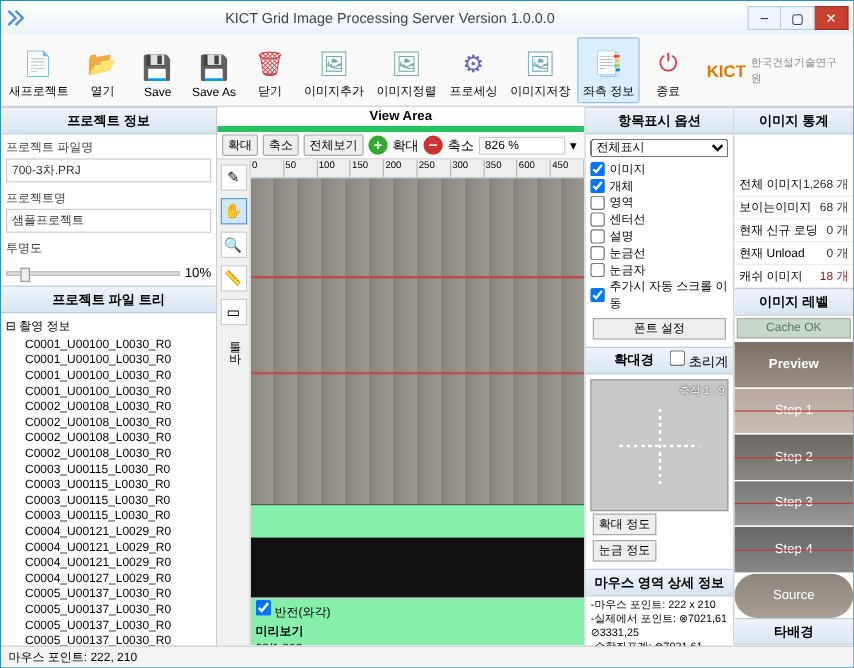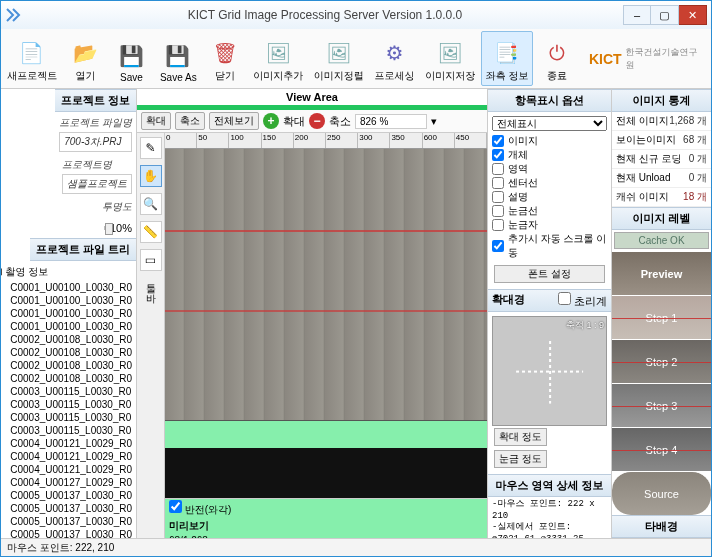--- a/index.html
+++ b/index.html
@@ -17,23 +17,23 @@
 .tbtn { display: flex; flex-direction: column; align-items: center; justify-content: flex-end; padding: 2px 4px; border: 1px solid transparent; border-radius: 2px; min-width: 44px; }
 .tbtn.hl { background: #dbeeff; border-color: #8cc0e8; }
 .tbtn .ticon { width: 28px; height: 28px; display: flex; align-items: center; justify-content: center; font-size: 20px; }
 .tbtn .tlabel { font-size: 10px; margin-top: 2px; white-space: nowrap; }
 .spacer { flex: 1; }
 .brand { display: flex; align-items: center; padding: 0 6px; }
 .brand .logo { font-weight: bold; color: #d97a00; font-size: 14px; }
 .brand .sub { color: #888; font-size: 9px; margin-left: 4px; }
 
 .body { flex: 1; display: flex; overflow: hidden; }
-.left { width: 136px; border-right: 1px solid #ccc; display: flex; flex-direction: column; background: #fff; overflow: hidden; align-items: flex-end; }
+.left { width: 180px; border-right: 1px solid #ccc; display: flex; flex-direction: column; background: #fff; overflow: hidden; }
 .panelhdr { background: linear-gradient(#eef4fa,#d8e6f2); border-top: 1px solid #bcd; border-bottom: 1px solid #bcd; padding: 3px 6px; text-align: center; font-weight: bold; font-size: 11px; }
-.formrow { padding: 2px 4px; font-size: 10px; font-style: italic; }
+.formrow { padding: 2px 4px; font-size: 10px; }
 .formlabel { color: #444; padding: 2px 0; }
 .formval { border: 1px solid #ccc; padding: 2px 4px; background: #fff; font-size: 10px; color: #333; }
 .slider { display: flex; align-items: center; gap: 4px; padding: 4px; }
 .slider .track { flex: 1; height: 4px; background: #ddd; border: 1px solid #bbb; position: relative; }
 .slider .thumb { position: absolute; top: -4px; width: 8px; height: 12px; background: #eee; border: 1px solid #999; }
 .tree { flex: 1; overflow-y: auto; font-size: 10px; padding: 2px; }
 .treehdr { padding: 2px; }
 .treeitem { padding: 1px 2px 1px 18px; white-space: nowrap; overflow: hidden; text-overflow: ellipsis; }
 
 .mid { flex: 1; display: flex; flex-direction: column; overflow: hidden; }
@@ -66,23 +66,23 @@
 .opt { display: flex; align-items: center; gap: 4px; }
 .opt input { width: 12px; height: 12px; }
 .smallbtn { border: 1px solid #aaa; font-size: 10px; padding: 1px 4px; background: #eee; margin: 2px; }
 .thumbwrap { padding: 4px; }
 .thumb { width: 100%; height: 110px; background: #c8c8c8; position: relative; border: 1px solid #999; }
 .cross { position: absolute; left: 50%; top: 50%; width: 60%; height: 60%; transform: translate(-50%,-50%); }
 .cross::before, .cross::after { content: ""; position: absolute; background: repeating-linear-gradient(90deg,#fff 0 3px,transparent 3px 6px); }
 .cross::before { left: 0; right: 0; top: 50%; height: 2px; }
 .cross::after { top: 0; bottom: 0; left: 50%; width: 2px; background: repeating-linear-gradient(0deg,#fff 0 3px,transparent 3px 6px); }
 .scalelabel { position: absolute; top: 2px; right: 2px; color: #fff; font-size: 9px; text-shadow: 0 0 2px #000;}
-.detail { font-size: 9px; padding: 2px 4px; overflow-y: auto; flex: 1; line-height: 1.3; font-family: Liberation Mono, monospace; }
-
-.statlist { font-size: 10px; }
+.detail { font-size: 9px; padding: 2px 4px; overflow-y: auto; flex: 1; line-height: 1.3; }
+
+.statlist { font-size: 10px; margin-top: 33px; }
 .statrow { display: flex; justify-content: space-between; border-bottom: 1px solid #eee; padding: 2px 4px; }
 .statrow .v { color: #8a1a1a; }
 .statrow .v2 { color: #333; }
 .steps { flex: 1; display: flex; flex-direction: column; }
 .step { flex: 1; display: flex; align-items: center; justify-content: center; color: #fff; font-size: 11px; border-top: 1px solid #fff; background: #888 center/cover; position: relative; }
 .step.preview { background: linear-gradient(#7a7065,#9a9085); font-weight: bold; }
 .step.s1 { background: linear-gradient(#b7a8a0,#c7beb6); }
 .step.s2 { background: linear-gradient(#6b6763,#8a8680); }
 .step.s3 { background: linear-gradient(#777,#999); }
 .step.s4 { background: linear-gradient(#666,#888); }
@@ -295,21 +295,21 @@
               <input type="checkbox" style=""> 
               <span>눈금자</span>
             </label>
             <label class="opt">
               <input type="checkbox" checked="" style=""> 
               <span>추가시 자동 스크롤 이동</span>
             </label>
           </div>
         <button class="smallbtn">폰트 설정</button>
       </div>
-      <div class="panelhdr" style="display:flex;justify-content:space-between;padding:2px 4px;">
+      <div class="panelhdr" style="display:flex;justify-content:flex-end;padding:2px 4px;gap:13px;">
         <span>확대경</span>
         <label style="font-weight:normal;"><input type="checkbox" style=""> <span>초리계</span></label>
       </div>
       <div class="thumbwrap">
         <div class="thumb">
           <div class="scalelabel">축적 1 : 9</div>
           <div class="cross"></div>
         </div>
         <button class="smallbtn">확대 정도</button>
         <button class="smallbtn">눈금 정도</button>

